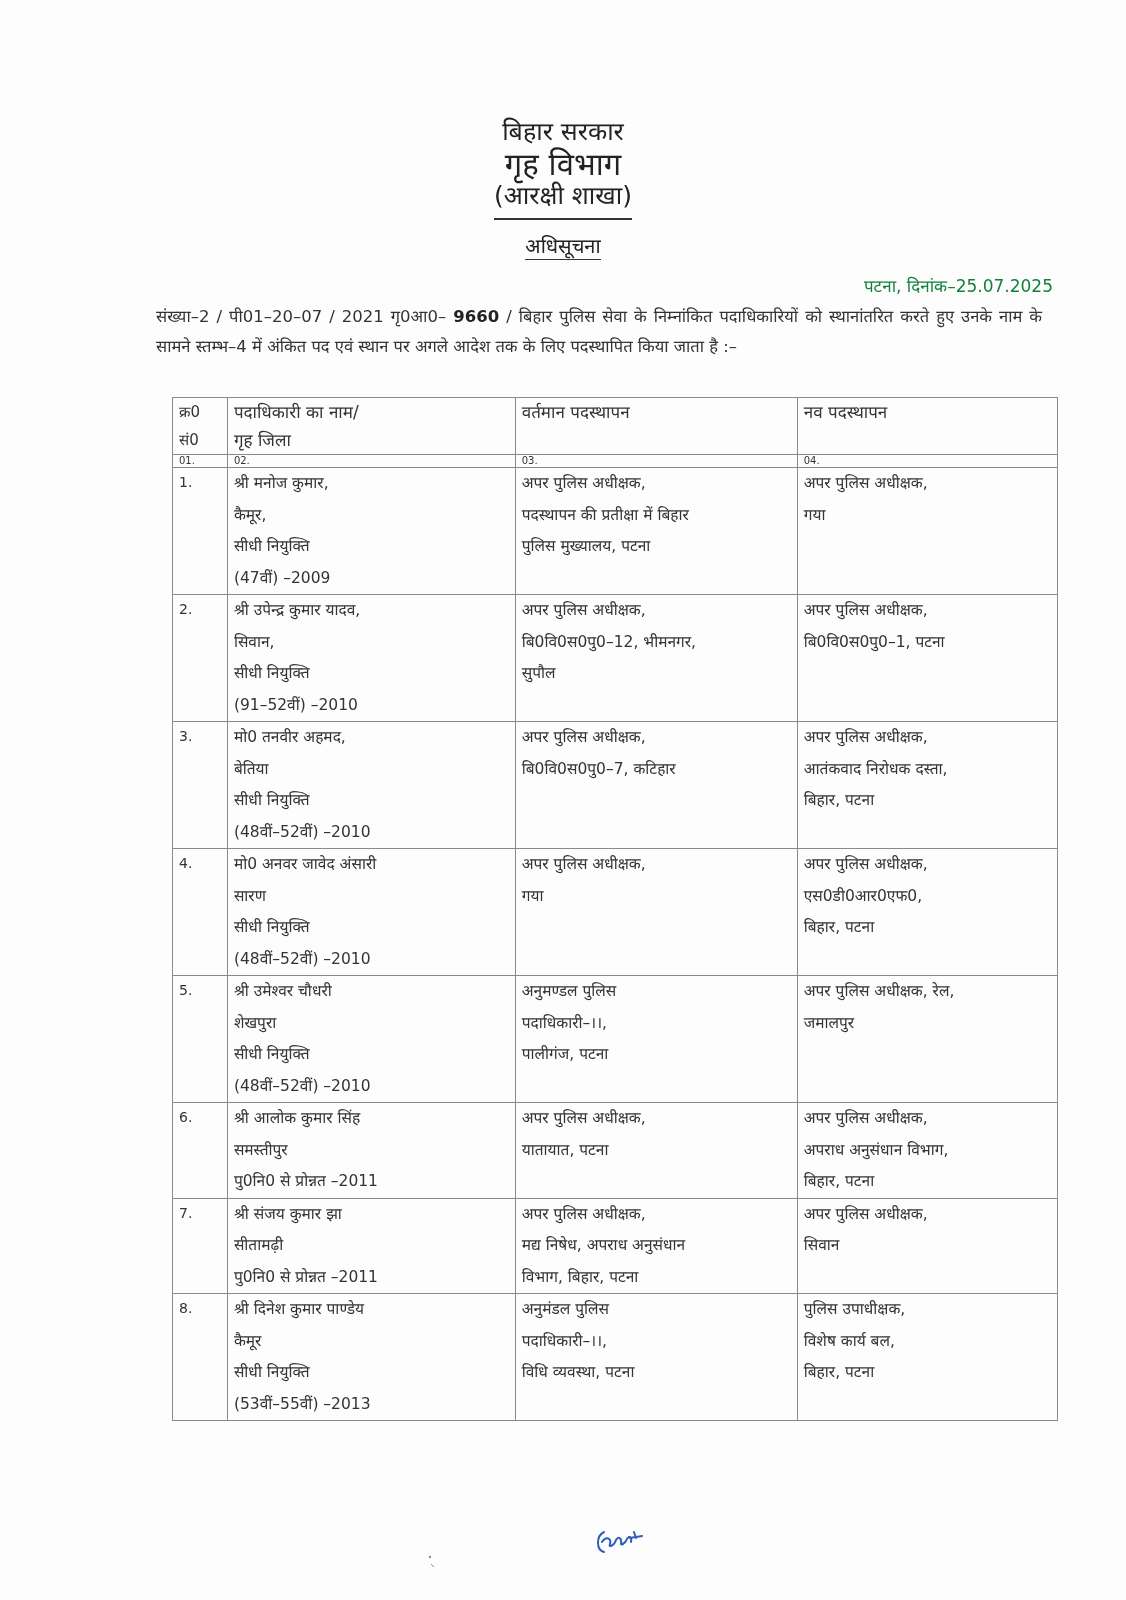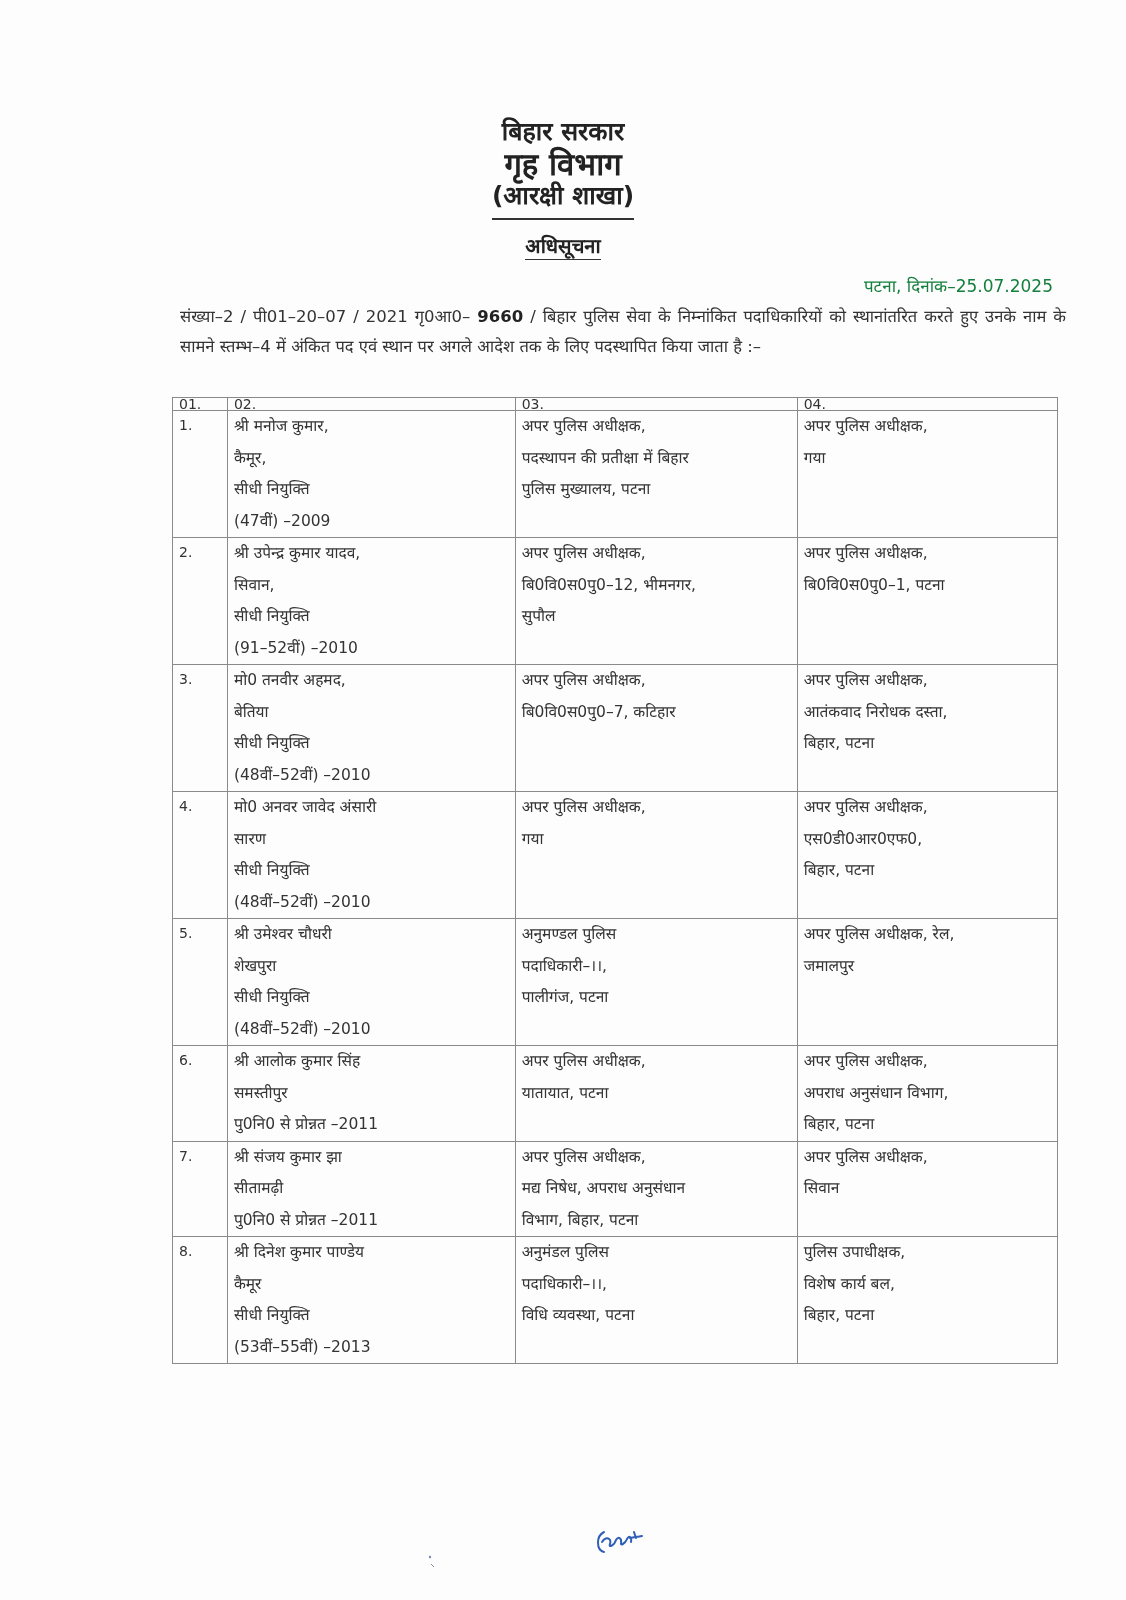--- a/index.html
+++ b/index.html
@@ -1,41 +1,41 @@
 <!DOCTYPE html>
 <html><head>
 <meta charset="utf-8">
 <style>
   html, body { margin:0; padding:0; }
   body {
     width:1126px; height:1600px; background:#fdfdfe; position:relative;
     font-family:"DejaVu Sans", "Liberation Sans", sans-serif; color:#2b2b2b;
     overflow:hidden;
   }
-  .heading { position:absolute; left:0; width:1126px; text-align:center;font-weight:bold; }
+  .heading { position:absolute; left:0; width:1126px; text-align:center; }
   .h1 { top:116px; font-size:25px; line-height:32px; color:#222; }
   .h2 { top:148px; font-size:31px; line-height:32px; color:#222; }
   .h3 { top:180px; font-size:25px; line-height:32px; color:#222; }
   .h3 span { border-bottom:2px solid #333; padding-bottom:8px; }
   .h4 { top:232px; font-size:20px; line-height:28px; color:#222;text-align:center; }
   .h4 span { border-bottom:1.5px solid #333; padding-bottom:1px; }
   .dateline { position:absolute; right:73px; top:274px; font-size:17px; color:#15803d; }
-  .para { position:absolute; left:180px; top:302px; width:886px; font-size:16.5px; line-height:30px; color:#333; text-align:justify; }
+  .para { position:absolute; left:156px; top:302px; width:886px; font-size:16.5px; line-height:30px; color:#333; text-align:justify; }
   .para b { font-weight:bold; color:#222; }
   table.main {
     position:absolute; left:172px; top:397px; width:886px;
     border-collapse:collapse; font-size:15.5px; color:#333;
   }
   table.main td, table.main th {
     border:1px solid #8a8a8a; vertical-align:top; padding:0 6px; text-align:left; font-weight:normal;
   }
   .c1 { width:42px; } .c2 { width:276px; } .c3 { width:270px; } .c4 { width:248px; }
   th.hd { text-align:center; font-size:17px; line-height:28px; padding-top:2px; height:56px; }
   th.hd.c1 { text-align:left; font-size:15px; }
-  td.num { font-size:14px; line-height:12px; text-align:center; height:12px; }
+  td.num { font-size:10px; line-height:12px; text-align:center; height:12px; }
   td.num.c1 { text-align:left; }
   td.cell { line-height:31.5px; padding-top:2px; }
   td.sn { padding-top:8px; line-height:28px; font-size:14px; }
   .line { display:block; }
   .signature { position:absolute; left:594px; top:1524px; width:52px; height:32px; }
   .mark { position:absolute; left:428px; top:1555px; width:8px; height:14px; }
 </style>
 </head>
 <body>
 
@@ -44,20 +44,36 @@
 <div class="heading h3"><span>(आरक्षी शाखा)</span></div>
 <div class="heading h4"><span>अधिसूचना</span></div>
 
 <div class="dateline">पटना, दिनांक–25.07.2025</div>
 
 <div class="para"><span>संख्या–2 / पी01–20–07 / 2021 गृ0आ0– </span><b>9660</b><span> / बिहार पुलिस सेवा के निम्नांकित पदाधिकारियों को स्थानांतरित करते हुए उनके नाम के सामने स्तम्भ–4 में अंकित पद एवं स्थान पर अगले आदेश तक के लिए पदस्थापित किया जाता है :–</span></div>
 
 <table class="main">
   <thead>
     <tr>
+      <th class="hd c1">
+          <span class="line">क्र0</span>
+          <span class="line">सं0</span>
+        </th>
+      <th class="hd c2">
+          <span class="line">पदाधिकारी का नाम/</span>
+          <span class="line">गृह जिला</span>
+        </th>
+      <th class="hd c3">
+          <span class="line">वर्तमान पदस्थापन</span>
+        </th>
+      <th class="hd c4">
+          <span class="line">नव पदस्थापन</span>
+        </th>
+    </tr>
+    <tr>
       <td class="num c1">01.</td>
       <td class="num c2">02.</td>
       <td class="num c3">03.</td>
       <td class="num c4">04.</td>
     </tr>
   </thead>
   <tbody id="tbody">
       <tr>
         <td class="cell sn c1">1.</td>
         <td class="cell c2">

